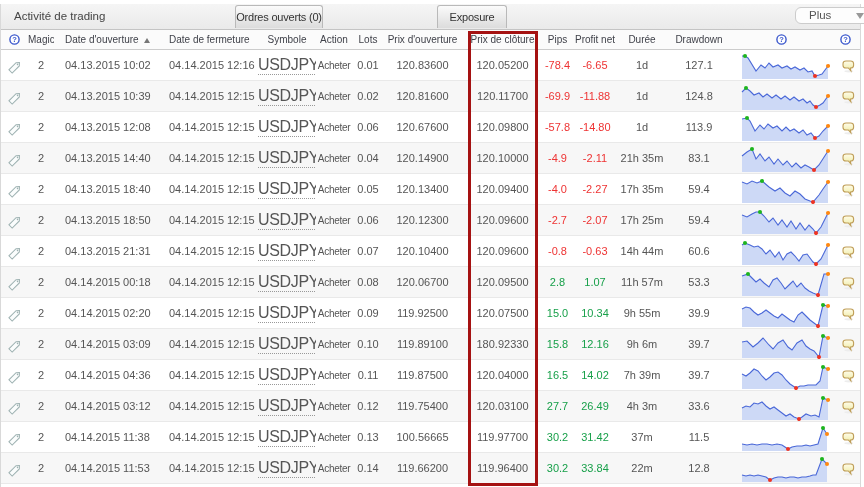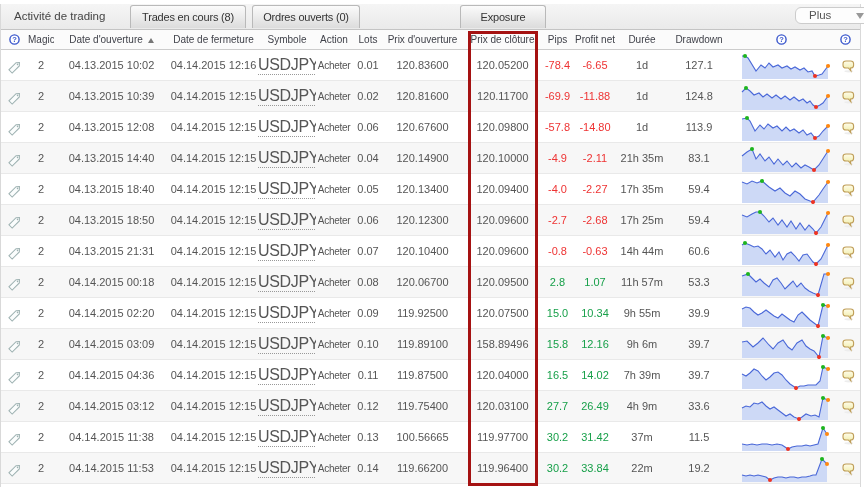--- a/index.html
+++ b/index.html
@@ -9,36 +9,35 @@
 background:linear-gradient(#fbfbfb,#dcdcdc);border:1px solid #b9b9b9;border-bottom:none;border-radius:3px 3px 0 0;box-sizing:border-box}
 .tab.active{background:#fff;height:25px;z-index:2}
 #plus{position:absolute;left:794px;top:3px;width:77px;height:17px;background:#fdfdfd;border:1px solid #ccc;border-radius:6px;box-sizing:border-box}
 #plus span{position:absolute;left:13px;top:1px;font-size:11.5px;color:#555}
 #plus i{position:absolute;right:7px;top:5px;width:0;height:0;border-left:4.5px solid transparent;border-right:4.5px solid transparent;border-top:6px solid #999}
 table{border-collapse:collapse;table-layout:fixed;width:859px;font-size:11px;color:#555}
 thead td{height:19px;line-height:19px;border-bottom:1px solid #ccc;background:#fbfbfb;color:#40424a;font-size:10px;overflow:hidden;white-space:nowrap;padding:0;text-align:center}
 thead td svg{vertical-align:middle;margin-top:-2px}
 tbody td{height:30px;border-bottom:1px solid #e9e9e9;overflow:hidden;white-space:nowrap;text-align:center;padding:0}
 tbody tr.z td{background:#f7f7f7}
-.dl{text-align:center;padding-left:11px !important}
-.dl2{text-align:center;padding-left:11px !important}
+.dl{text-align:left;padding-left:11px !important}
+.dl2{text-align:left;padding-left:11px !important}
 td.neg{color:#ee3333}td.pos{color:#18a04a}
 .sym span{border-bottom:1px dotted #999;padding-bottom:1px;font-size:16px;letter-spacing:-0.35px}
 tbody td:nth-child(6){font-size:10px;letter-spacing:-0.3px}
 tbody td:nth-child(15){padding-left:6px}
 .sp{display:block;margin:2px 1px 0 auto}
 .arr{display:inline-block;width:0;height:0;border-left:3.5px solid transparent;border-right:3.5px solid transparent;border-bottom:5px solid #777;margin-left:5px}
 #redbox{position:absolute;left:468px;top:31px;width:70px;height:455px;border:3px solid #a51212;box-sizing:border-box;z-index:5}
 </style></head><body>
 <div id="wrap">
 <div id="tabs">
 <span class="title">Activité de trading</span>
-<div class="tab" style="left:129px;width:116px">Trades en cours (8)</div>
-<div class="tab" style="left:251px;width:108px">Ordres ouverts (0)</div>
-<div class="tab" style="left:459px;width:86px">Exposure</div>
+<div class="tab" style="left:234px;width:88px">Ordres ouverts (0)</div>
+<div class="tab" style="left:436px;width:70px">Exposure</div>
 <div id="plus">
         <span>Plus</span>
         <i></i>
       </div>
 </div>
 <table>
 <colgroup>
         <col style="width:27px">
         <col style="width:26px">
         <col style="width:104px">
@@ -293,21 +292,21 @@
             </svg></td>
           <td>2</td>
           <td class="dl">04.13.2015 18:50</td>
           <td class="dl2">04.14.2015 12:15</td>
 <td class="sym"><span>USDJPY</span></td>
           <td>Acheter</td>
           <td>0.06</td>
           <td>120.12300</td>
 <td>120.09600</td>
           <td class="neg">-2.7</td>
-          <td class="neg">-2.68</td>
+          <td class="neg">-2.07</td>
           <td>17h 25m</td>
 <td>59.4</td>
           <td>
             <svg class="sp" width="87" height="26" viewBox="0 0 87 26" style="overflow:visible">
               <polygon points="0,7 5,9 10,6 14,4 18,4 22,8 27,14 31,10 36,17 40,12 45,19 49,13 54,21 58,15 63,22 67,17 71,21 74,25 79,19 86,5 86,26 0,26" fill="#cdd9f6"></polygon>
               <polyline points="0,7 5,9 10,6 14,4 18,4 22,8 27,14 31,10 36,17 40,12 45,19 49,13 54,21 58,15 63,22 67,17 71,21 74,25 79,19 86,5" fill="none" stroke="#4a68d8" stroke-width="1.1"></polyline>
               <circle cx="18" cy="4" r="2.05" fill="#1db51d"></circle>
               <circle cx="74" cy="25" r="2.05" fill="#ee3322"></circle>
               <circle cx="86" cy="5" r="2.05" fill="#ff8811"></circle>
             </svg>
@@ -451,21 +450,21 @@
                 <circle cx="8" cy="4.4" r="0.8" fill="#9db1b1"></circle>
               </g>
             </svg></td>
           <td>2</td>
           <td class="dl">04.14.2015 03:09</td>
           <td class="dl2">04.14.2015 12:15</td>
 <td class="sym"><span>USDJPY</span></td>
           <td>Acheter</td>
           <td>0.10</td>
           <td>119.89100</td>
-<td>158.89496</td>
+<td>180.92330</td>
           <td class="pos">15.8</td>
           <td class="pos">12.16</td>
           <td>9h 6m</td>
 <td>39.7</td>
           <td>
             <svg class="sp" width="87" height="26" viewBox="0 0 87 26" style="overflow:visible">
               <polygon points="0,10 5,9 11,15 16,11 21,6 27,13 31,17 36,11 41,8 46,15 50,18 55,11 60,8 64,14 68,17 72,19 77,25 81,4 86,6 86,26 0,26" fill="#cdd9f6"></polygon>
               <polyline points="0,10 5,9 11,15 16,11 21,6 27,13 31,17 36,11 41,8 46,15 50,18 55,11 60,8 64,14 68,17 72,19 77,25 81,4 86,6" fill="none" stroke="#4a68d8" stroke-width="1.1"></polyline>
               <circle cx="81" cy="4" r="2.05" fill="#1db51d"></circle>
               <circle cx="77" cy="25" r="2.05" fill="#ee3322"></circle>
@@ -534,21 +533,21 @@
           <td>2</td>
           <td class="dl">04.14.2015 03:12</td>
           <td class="dl2">04.14.2015 12:15</td>
 <td class="sym"><span>USDJPY</span></td>
           <td>Acheter</td>
           <td>0.12</td>
           <td>119.75400</td>
 <td>120.03100</td>
           <td class="pos">27.7</td>
           <td class="pos">26.49</td>
-          <td>4h 9m</td>
+          <td>4h 3m</td>
 <td>33.6</td>
           <td>
             <svg class="sp" width="87" height="26" viewBox="0 0 87 26" style="overflow:visible">
               <polygon points="0,14 4,12 8,13 12,9 16,10 20,8 24,12 28,15 32,13 36,16 40,19 44,22 48,20 52,23 57,25 60,23 64,20 69,22 73,21 77,23 81,4 86,6 86,26 0,26" fill="#cdd9f6"></polygon>
               <polyline points="0,14 4,12 8,13 12,9 16,10 20,8 24,12 28,15 32,13 36,16 40,19 44,22 48,20 52,23 57,25 60,23 64,20 69,22 73,21 77,23 81,4 86,6" fill="none" stroke="#4a68d8" stroke-width="1.1"></polyline>
               <circle cx="81" cy="4" r="2.05" fill="#1db51d"></circle>
               <circle cx="57" cy="25" r="2.05" fill="#ee3322"></circle>
               <circle cx="86" cy="6" r="2.05" fill="#ff8811"></circle>
             </svg>
           </td>
@@ -615,21 +614,21 @@
           <td class="dl">04.14.2015 11:53</td>
           <td class="dl2">04.14.2015 12:15</td>
 <td class="sym"><span>USDJPY</span></td>
           <td>Acheter</td>
           <td>0.14</td>
           <td>119.66200</td>
 <td>119.96400</td>
           <td class="pos">30.2</td>
           <td class="pos">33.84</td>
           <td>22m</td>
-<td>19.2</td>
+<td>12.8</td>
           <td>
             <svg class="sp" width="87" height="26" viewBox="0 0 87 26" style="overflow:visible">
               <polygon points="0,19 4,20 8,19 12,20 16,19 20,20 24,21 28,24 32,22 36,21 40,21 44,22 48,21 52,21 56,22 60,21 64,21 68,20 71,19 74,19 80,3 85,8 85,26 0,26" fill="#cdd9f6"></polygon>
               <polyline points="0,19 4,20 8,19 12,20 16,19 20,20 24,21 28,24 32,22 36,21 40,21 44,22 48,21 52,21 56,22 60,21 64,21 68,20 71,19 74,19 80,3 85,8" fill="none" stroke="#4a68d8" stroke-width="1.1"></polyline>
               <circle cx="80" cy="3" r="2.05" fill="#1db51d"></circle>
               <circle cx="28" cy="24" r="2.05" fill="#ee3322"></circle>
               <circle cx="85" cy="8" r="2.05" fill="#ff8811"></circle>
             </svg>
           </td>
           <td><svg width="13" height="13" viewBox="0 0 13 13" style="vertical-align:middle;position:relative;top:1px">

